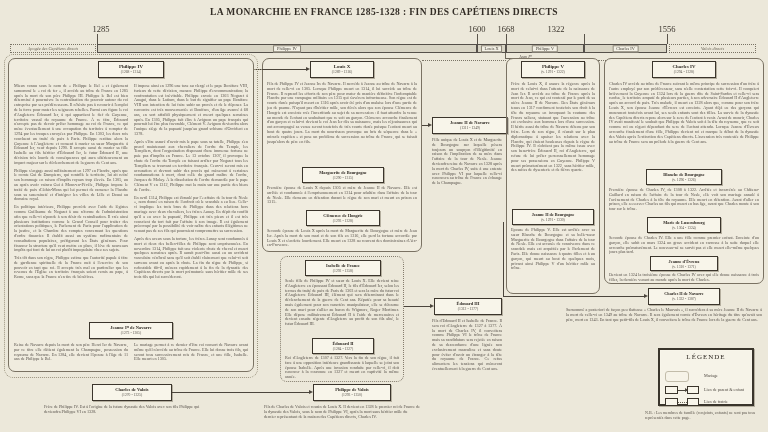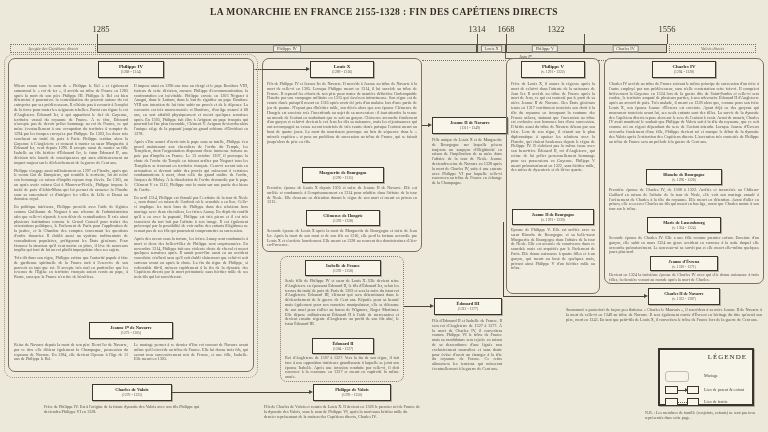--- a/index.html
+++ b/index.html
@@ -36,39 +36,39 @@
   .micro.center{text-align:left;}
   
   .hline{height:1px;background:#4b453c;}
   .vline{width:1px;background:#4b453c;}
   .hdot{height:0;border-top:1px dotted #7a7466;}
   .ahead{width:0;height:0;border-left:4px solid #4b453c;border-top:2.5px solid transparent;
          border-bottom:2.5px solid transparent;}
   
   .legend{border:2px solid #3a352c;box-shadow:0 0 0 1px #f8f5ea inset,1px 1px 0 #b5af9f;
           background:#f6f3e8;box-sizing:border-box;padding:3px 5px;}
-  .legend .ltitle{text-align:right;font-size:7px;letter-spacing:1px;color:#2f2a24;margin-bottom:10px;}
+  .legend .ltitle{text-align:center;font-size:7px;letter-spacing:1px;color:#2f2a24;margin-bottom:10px;}
   .lrow{display:flex;align-items:center;margin:4px 0;}
   .lrow .sample{width:34px;display:flex;align-items:center;justify-content:flex-start;margin-right:5px;}
   .lrow .txt{font-size:4.2px;line-height:4.8px;color:#4e4840;}
   .mbox{width:22px;height:9px;border:1px solid #c2bcaa;border-radius:3px;}
   .sbox{width:11px;height:6px;border:1px solid #3b352c;background:#f8f5ea;}
   .larr{flex:0 0 9px;height:1px;background:#4b453c;position:relative;}
   .larr:after{content:"";position:absolute;right:-1px;top:-2px;border-left:3.5px solid #4b453c;
               border-top:2px solid transparent;border-bottom:2px solid transparent;}
   .ldot{flex:0 0 9px;border-top:1px dotted #6b6558;}
   .nb{font-size:4.1px;line-height:5px;color:#5a544c;text-align:left;}
 </style>
 </head>
 <body>
 
-<div class="abs title">LA MONARCHIE EN FRANCE 2155-1328 : FIN DES CAPÉTIENS DIRECTS</div>
+<div class="abs title">LA MONARCHIE EN FRANCE 1285-1328 : FIN DES CAPÉTIENS DIRECTS</div>
 
 <div class="abs year" style="left:101px">1285</div>
-<div class="abs year" style="left:477px">1314</div>
+<div class="abs year" style="left:477px">1600</div>
 <div class="abs year" style="left:506px">1668</div>
 <div class="abs year" style="left:556px">1322</div>
 <div class="abs year" style="left:667px">1556</div>
 <div class="abs tick" style="left:97px"></div>
 <div class="abs tick" style="left:477px"></div>
 <div class="abs tick" style="left:506px"></div>
 <div class="abs tick" style="left:584px"></div>
 <div class="abs tick" style="left:667px"></div>
 
 <div class="abs tseg tdot" style="left:10px;width:86px">

